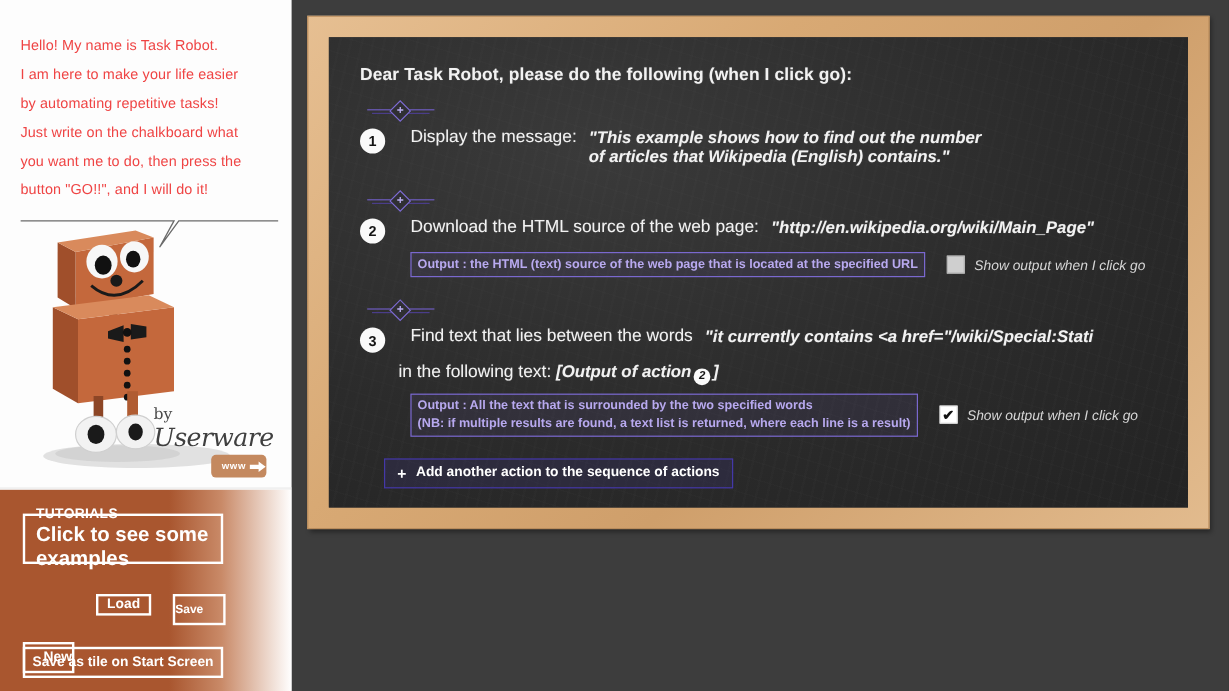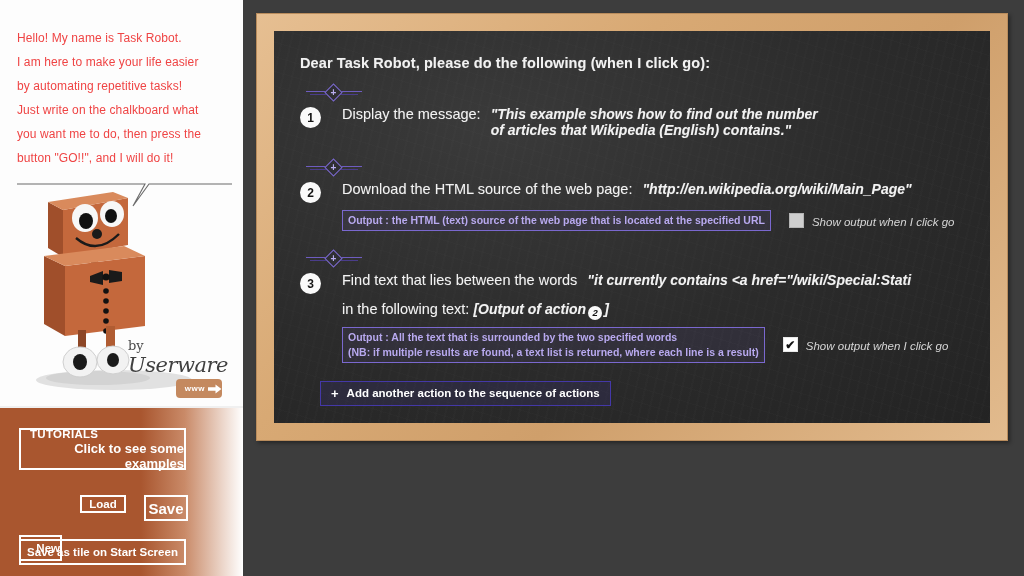--- a/index.html
+++ b/index.html
@@ -54,24 +54,24 @@
   .wbtn {
     border: 2px solid #ffffff; color: #ffffff; background: transparent;
     font-weight: bold; display: flex; flex-direction: column; justify-content: center;
     cursor: pointer; font-family: "Liberation Sans", sans-serif;
   }
   #tutorials-btn {
     position: absolute; left: 19px; top: 20px; width: 167px; height: 42px;
     padding-left: 9px; align-items: flex-start; gap: 1px;
   }
   #tutorials-btn .t1 { font-size: 11.5px; letter-spacing: .3px; }
-  #tutorials-btn .t2 { font-size: 13px; font-weight: bold; text-align: right; }
+  #tutorials-btn .t2 { font-size: 17px; font-weight: bold; }
   #new-btn  { position: absolute; left: 19px;  top: 87px; width: 43px; height: 26px; align-items: flex-end; font-size: 11.5px; margin-top: 40px; }
   #load-btn { position: absolute; left: 80px;  top: 87px; width: 46px; height: 18px; align-items: center; font-size: 11.5px; }
-  #save-btn { position: absolute; left: 144px; top: 87px; width: 44px; height: 26px; align-items: center; font-size: 15px; }
+  #save-btn { position: absolute; left: 144px; top: 87px; width: 44px; height: 26px; font-size: 10px; }
   #tile-btn { position: absolute; left: 19px;  top: 131px; width: 167px; height: 26px; align-items: center; font-size: 11.5px; }
 
   
   #frame {
     position: absolute; left: 256px; top: 13px; width: 752px; height: 428px;
     background: linear-gradient(135deg, #e6bf92 0%, #d8a974 35%, #cf9f6b 60%, #e2bb8e 100%);
     box-shadow: 0 0 0 1px #b98c5c inset, 2px 2px 4px rgba(0,0,0,.4);
     padding: 18px;
   }
   #frame-inner {
@@ -132,21 +132,21 @@
   .badge.inline {
     width: 14px; height: 14px; font-size: 9.5px;
     display: inline-flex; vertical-align: -2px; margin: 0 2px;
   }
   .a-label { font-size: 14.5px; margin-left: 21px; white-space: nowrap; }
   .a-value {
     font-size: 14px; font-weight: bold; font-style: italic;
     margin-left: 10px; white-space: nowrap;
   }
   .a-value.block { display: inline-block; vertical-align: top; }
-  .a-sub { font-size: 14.5px; margin-left: 42px; margin-top: 7px; white-space: nowrap; }
+  .a-sub { font-size: 14.5px; margin-left: 32px; margin-top: 7px; white-space: nowrap; }
   .a-sub .ital { font-style: italic; font-weight: bold; font-size: 14px; }
 
   .out-row { display: flex; align-items: center; margin: 7px 0 0 42px; }
   .out-box {
     border: 1px solid #7a68cf; color: #b8a9ef;
     font-size: 10.5px; font-weight: bold; line-height: 15px;
     padding: 2px 5px; background: rgba(120,100,200,.10);
     white-space: nowrap;
   }
   .cb-wrap { display: flex; align-items: flex-end; margin-left: 18px; }

